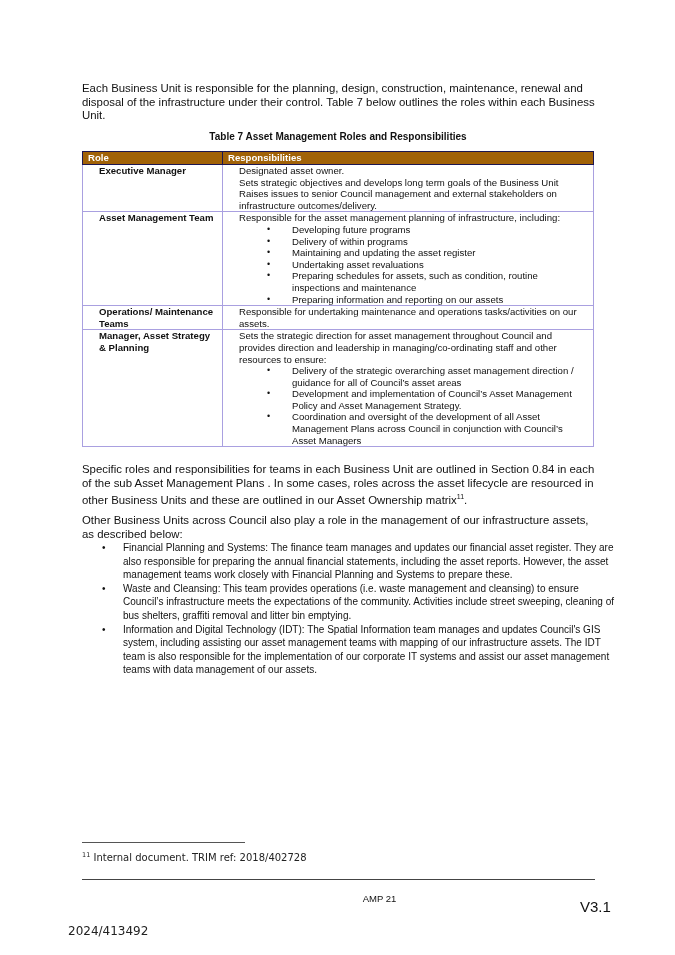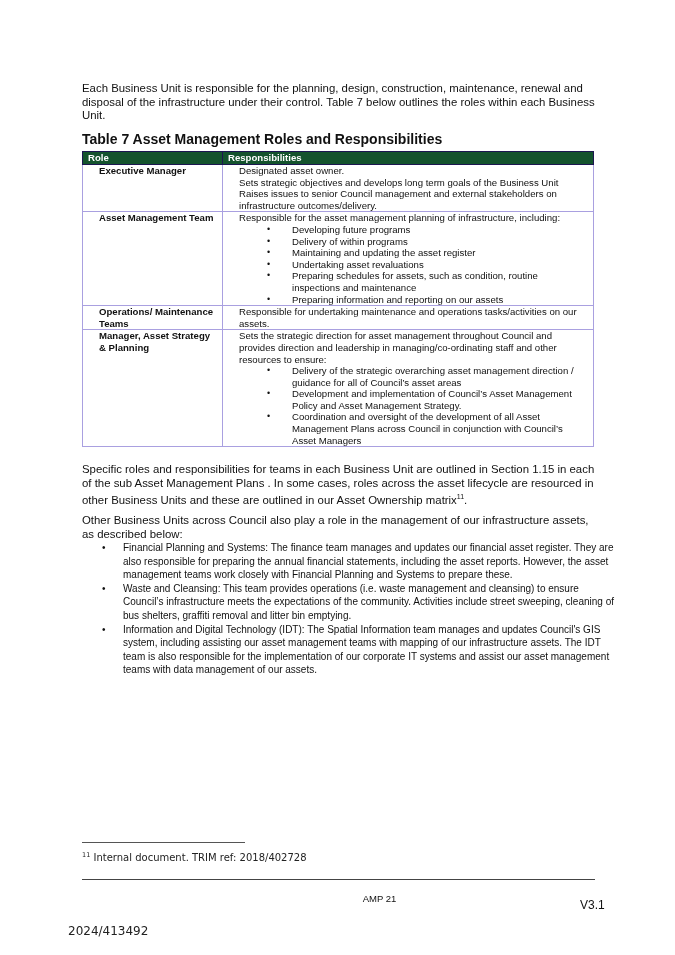--- a/index.html
+++ b/index.html
@@ -1,45 +1,45 @@
 <!DOCTYPE html>
 <html><head>
   <meta charset="utf-8">
   <style>
     html, body { margin: 0; padding: 0; background: #ffffff; }
     body { width: 675px; height: 955px; position: relative; overflow: hidden;
       font-family: "Liberation Sans", sans-serif; color: #111; }
     .page { position: absolute; left: 0; top: 0; width: 600px; height: 955px; }
     .para { position: absolute; left: 82px; width: 515px; font-size: 11.4px; line-height: 13.6px; margin: 0; }
     #p1 { top: 82px; }
-    .caption { position: absolute; top: 131px; left: 82px; width: 512px; 
-      font-size: 14px; font-weight: bold; }
+    .caption { position: absolute; top: 131px; left: 82px; width: 512px; text-align: center;
+      font-size: 10px; font-weight: bold; }
     table.roles { position: absolute; top: 151px; left: 82px; width: 512px; border-collapse: collapse;
       font-size: 9.6px; line-height: 11.6px; }
-    table.roles th { background: #14532d; color: #fff; text-align: left; font-weight: bold;
+    table.roles th { background: #a16207; color: #fff; text-align: left; font-weight: bold;
       padding: 0 5px; height: 12px; line-height: 12px; border: 1px solid #1c1650; }
     table.roles td { border: 1px solid #a9a0e0; vertical-align: top; padding: 0 5px 0 16px; }
     table.roles td.role { width: 118px; font-weight: bold; }
     table.roles ul { margin: 0; padding: 0 0 0 41px; list-style: none; }
     table.roles li { position: relative; margin-left: 12px; }
     table.roles li::before { content: "•"; position: absolute; left: -25px; top: 0; font-size: 9px; }
     table.roles .line { display: block; }
     #p2 { top: 463px; }
     #p3 { top: 514px; }
     ul.units { position: absolute; top: 541px; left: 100px; width: 496px; margin: 0; padding: 0 0 0 23px;
       list-style: none; font-size: 10px; line-height: 13.6px; }
     ul.units li { position: relative; }
     ul.units li::before { content: "•"; position: absolute; left: -21px; top: 0; }
     .fn-rule { position: absolute; top: 842px; left: 82px; width: 163px; height: 0; border-top: 1px solid #555; }
     .footnote { position: absolute; top: 851px; left: 82px; font-size: 10px; font-family: "DejaVu Sans", sans-serif; color: #222; }
     .footnote sup { font-size: 6.5px; vertical-align: 4px; }
     .foot-rule { position: absolute; top: 879px; left: 82px; width: 513px; height: 0; border-top: 1px solid #444; }
     .foot-center { position: absolute; top: 893px; left: 0; width: 675px; text-align: center; font-size: 9.5px; padding-left: 42px; }
     .foot-left { position: absolute; top: 899px; left: 68px; font-size: 12px; font-family: "DejaVu Sans", sans-serif; color: #222; margin-top: 25px; }
-    .foot-right { position: absolute; top: 898px; left: 580px; font-size: 12px; }
+    .foot-right { position: absolute; top: 898px; left: 580px; font-size: 15px; }
     sup.ref { font-size: 7px; vertical-align: 5px; }
   </style>
 </head>
 <body>
 
 <div class="page">
 
   <p class="para" id="p1">Each Business Unit is responsible for the planning, design, construction, maintenance, renewal and disposal of the infrastructure under their control. Table 7 below outlines the roles within each Business Unit.</p>
 
   <div class="caption">Table 7 Asset Management Roles and Responsibilities</div>
@@ -87,21 +87,21 @@
           <ul>
             <li>Delivery of the strategic overarching asset management direction / guidance for all of Council’s asset areas</li>
             <li>Development and implementation of Council’s Asset Management Policy and Asset Management Strategy.</li>
             <li>Coordination and oversight of the development of all Asset Management Plans across Council in conjunction with Council’s Asset Managers</li>
           </ul>
         </td>
       </tr>
     </tbody>
   </table>
 
-  <p class="para" id="p2"><span>Specific roles and responsibilities for teams in each Business Unit are outlined in Section 1.15 in each of the sub Asset Management Plans . In some cases, roles across the asset lifecycle are resourced in other Business Units and these are outlined in our Asset Ownership matrix</span><sup class="ref">11</sup><span>.</span></p>
+  <p class="para" id="p2"><span>Specific roles and responsibilities for teams in each Business Unit are outlined in Section 0.84 in each of the sub Asset Management Plans . In some cases, roles across the asset lifecycle are resourced in other Business Units and these are outlined in our Asset Ownership matrix</span><sup class="ref">11</sup><span>.</span></p>
 
   <p class="para" id="p3">Other Business Units across Council also play a role in the management of our infrastructure assets, as described below:</p>
 
   <ul class="units">
     <li>Financial Planning and Systems: The finance team manages and updates our financial asset register. They are also responsible for preparing the annual financial statements, including the asset reports. However, the asset management teams work closely with Financial Planning and Systems to prepare these.</li>
     <li>Waste and Cleansing: This team provides operations (i.e. waste management and cleansing) to ensure Council’s infrastructure meets the expectations of the community. Activities include street sweeping, cleaning of bus shelters, graffiti removal and litter bin emptying.</li>
     <li>Information and Digital Technology (IDT): The Spatial Information team manages and updates Council's GIS system, including assisting our asset management teams with mapping of our infrastructure assets. The IDT team is also responsible for the implementation of our corporate IT systems and assist our asset management teams with data management of our assets.</li>
   </ul>
 
   <div class="fn-rule"></div>

